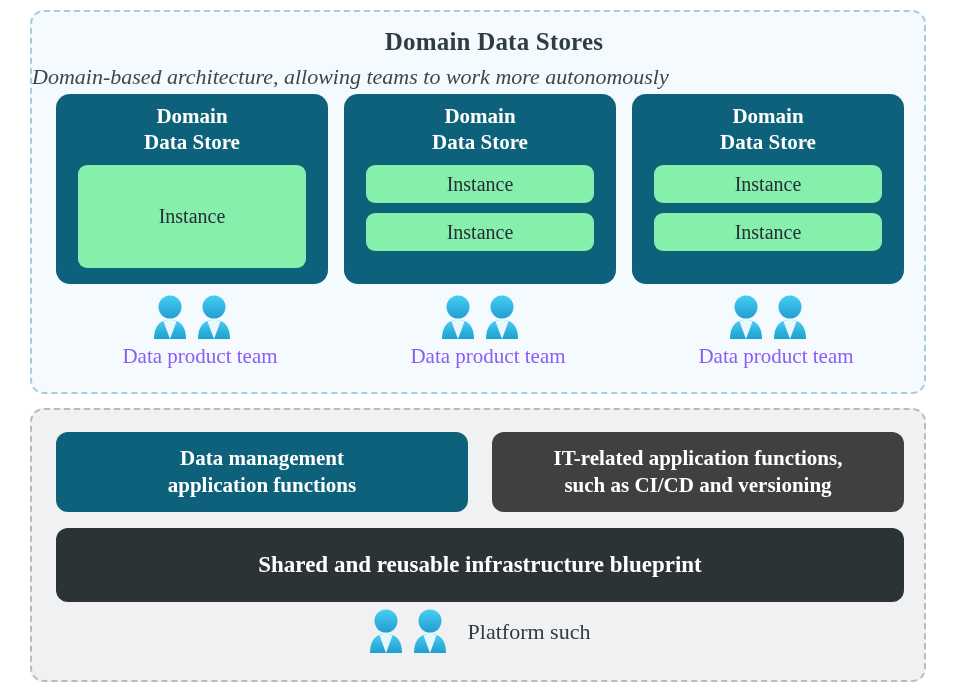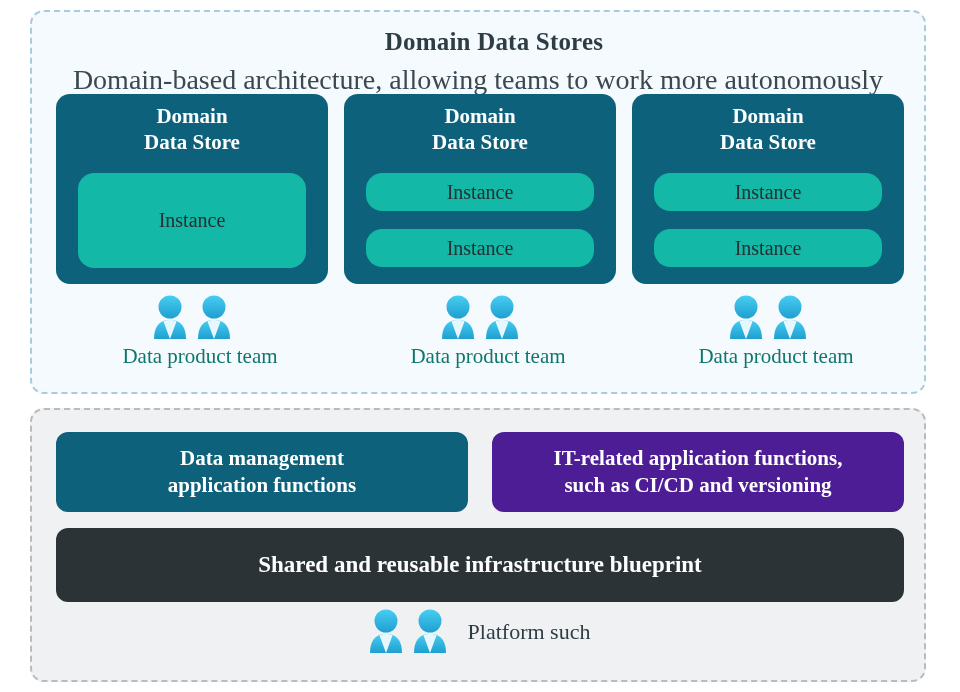--- a/index.html
+++ b/index.html
@@ -41,23 +41,24 @@
     font-size: 25px;
     font-weight: bold;
     color: #2e3d45;
     letter-spacing: 0.2px;
   }
   .panel-subtitle {
     position: absolute;
     left: 0;
     top: 52px;
     width: 100%;
-    text-align: center;
-    font-size: 28px;
+    text-align: left;
+    font-size: 22px;
     color: #3b4850;
+    font-style: italic;
   }
 
   
   .stores-row {
     position: absolute;
     left: 24px;
     top: 82px;
     width: 848px;
     display: flex;
     justify-content: space-between;
@@ -90,49 +91,48 @@
   }
   .instances {
     width: 100%;
     flex: 1;
     display: flex;
     flex-direction: column;
     justify-content: flex-start;
     gap: 10px;
   }
   .instance {
-    background: #14b8a6;
-    border-radius: 16px;
+    background: #86efac;
+    border-radius: 9px;
     color: #262f33;
     font-size: 20px;
     display: flex;
     align-items: center;
     justify-content: center;
     text-align: center;
-    margin-top: 8px;
   }
   .instance.tall { flex: 1; }
   .instance.short { height: 38px; }
 
   
   .team-block {
     margin-top: 10px;
     display: flex;
     flex-direction: column;
     align-items: center;
   }
   .people {
     display: flex;
     gap: 4px;
     align-items: flex-end;
   }
   .team-caption {
     margin-top: 2px;
     font-size: 21px;
-    color: #0f766e;
+    color: #8b5cf6;
     margin-left: 16px;
   }
 
   
   .platform-panel {
     position: absolute;
     left: 30px;
     top: 408px;
     width: 896px;
     height: 274px;
@@ -159,21 +159,21 @@
     line-height: 1.28;
     text-align: center;
     display: flex;
     align-items: center;
     justify-content: center;
     white-space: pre-line;
     box-sizing: border-box;
     padding: 8px 12px;
   }
   .func-box.data-mgmt { background: #0d617b; }
-  .func-box.it-related { background: #4c1d95; font-family: Liberation Serif, serif; }
+  .func-box.it-related { background: #404040; font-family: Liberation Serif, serif; }
 
   .infra-bar {
     position: absolute;
     left: 24px;
     top: 118px;
     width: 848px;
     height: 74px;
     background: #2b3337;
     border-radius: 12px;
     color: #ffffff;

